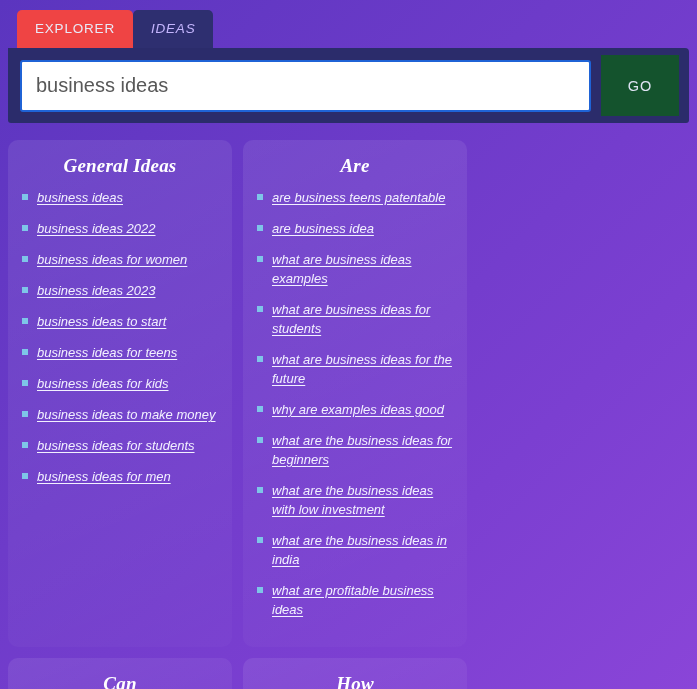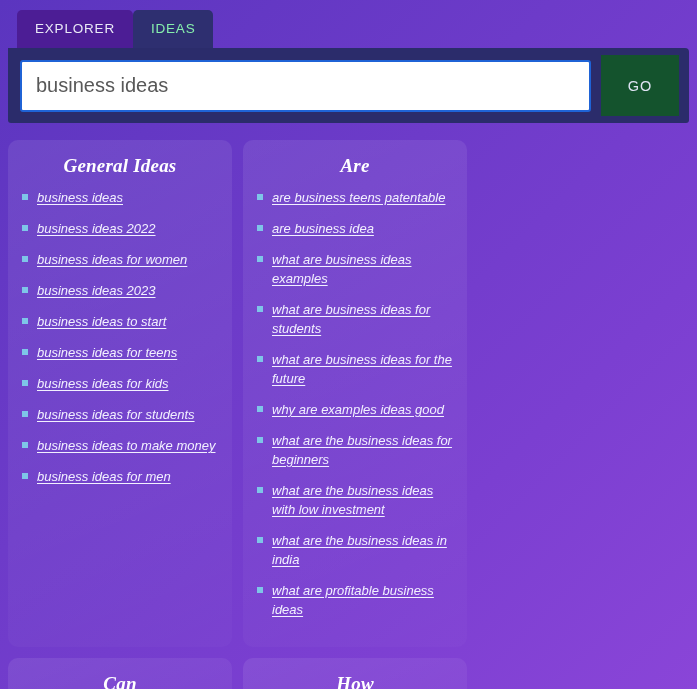--- a/index.html
+++ b/index.html
@@ -29,28 +29,29 @@
     padding-left: 17px;
     box-sizing: border-box;
   }
   .tab {
     height: 38px;
     line-height: 38px;
     padding: 0 18px;
     font-size: 13.5px;
     letter-spacing: 0.8px;
     color: #e9e9f6;
-    background: #4c1d95;
+    background: #ef4444;
     border-radius: 5px 5px 0 0;
     cursor: pointer;
     user-select: none;
   }
   .tab.active {
     background: #2e2f70;
-    color: #86efac;
+    color: #c4b5fd;
+    font-style: italic;
   }
 
   
   .searchpanel {
     position: relative;
     margin: 0 8px 0 8px;
     height: 75px;
     background: #2b2c6b;
     border-radius: 0 4px 3px 3px;
     display: flex;
@@ -176,22 +177,22 @@
     <div class="card">
       <div class="card-title">General Ideas</div>
       <ul class="links">
         <li><a>business ideas</a></li>
         <li><a>business ideas 2022</a></li>
         <li><a>business ideas for women</a></li>
         <li><a>business ideas 2023</a></li>
         <li><a>business ideas to start</a></li>
         <li><a>business ideas for teens</a></li>
         <li><a>business ideas for kids</a></li>
+        <li><a>business ideas to make money</a></li>
         <li><a>business ideas for students</a></li>
-        <li><a>business ideas to make money</a></li>
         <li><a>business ideas for men</a></li>
       </ul>
     </div>
 
     <div class="card">
       <div class="card-title">Are</div>
       <ul class="links">
         <li><a>are business teens patentable</a></li>
         <li><a>are business idea</a></li>
         <li><a>what are business ideas examples</a></li>

